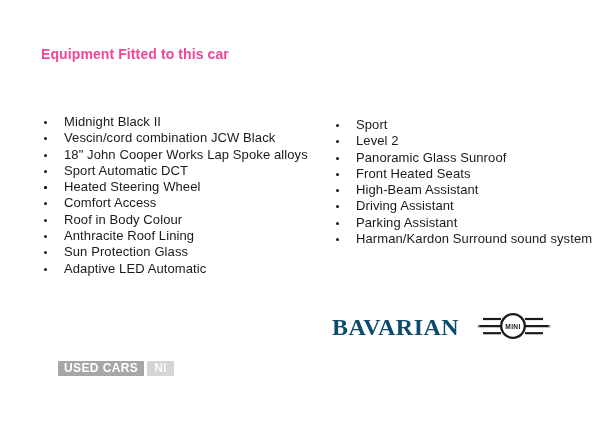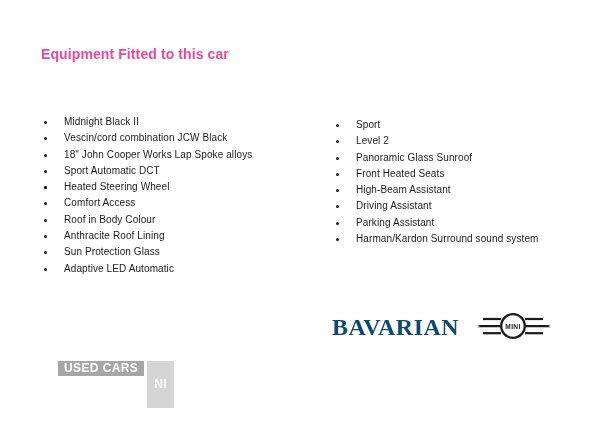--- a/index.html
+++ b/index.html
@@ -30,21 +30,21 @@
     margin: 0;
     padding: 0;
     list-style: none;
   }
   ul.equip-list.left  { left: 41px;  top: 114px; width: 270px; }
   ul.equip-list.right { left: 333px; top: 117px; width: 250px; }
   ul.equip-list li {
     position: relative;
     padding-left: 23px;
     line-height: 16.3px;
-    font-size: 10px;
+    font-size: 13px;
     font-weight: 500;
     letter-spacing: 0.1px;
     white-space: nowrap;
   }
   ul.equip-list li .bullet {
     position: absolute;
     left: 3px;
     top: 7px;
     width: 3px;
     height: 3px;
@@ -88,21 +88,21 @@
     align-items: center;
     padding: 0 6px;
   }
   .badge.primary {
     background: #a6a6a6;
     color: #ffffff;
   }
   .badge.secondary {
     background: #d5d5d5;
     color: rgba(255,255,255,0.85);
-    padding: 16px 7px;
+    padding: 0 7px;
   }
 </style>
 </head>
 <body>
 
 <div class="page">
 
   <div class="title">Equipment Fitted to this car</div>
 
   <ul class="equip-list left">

